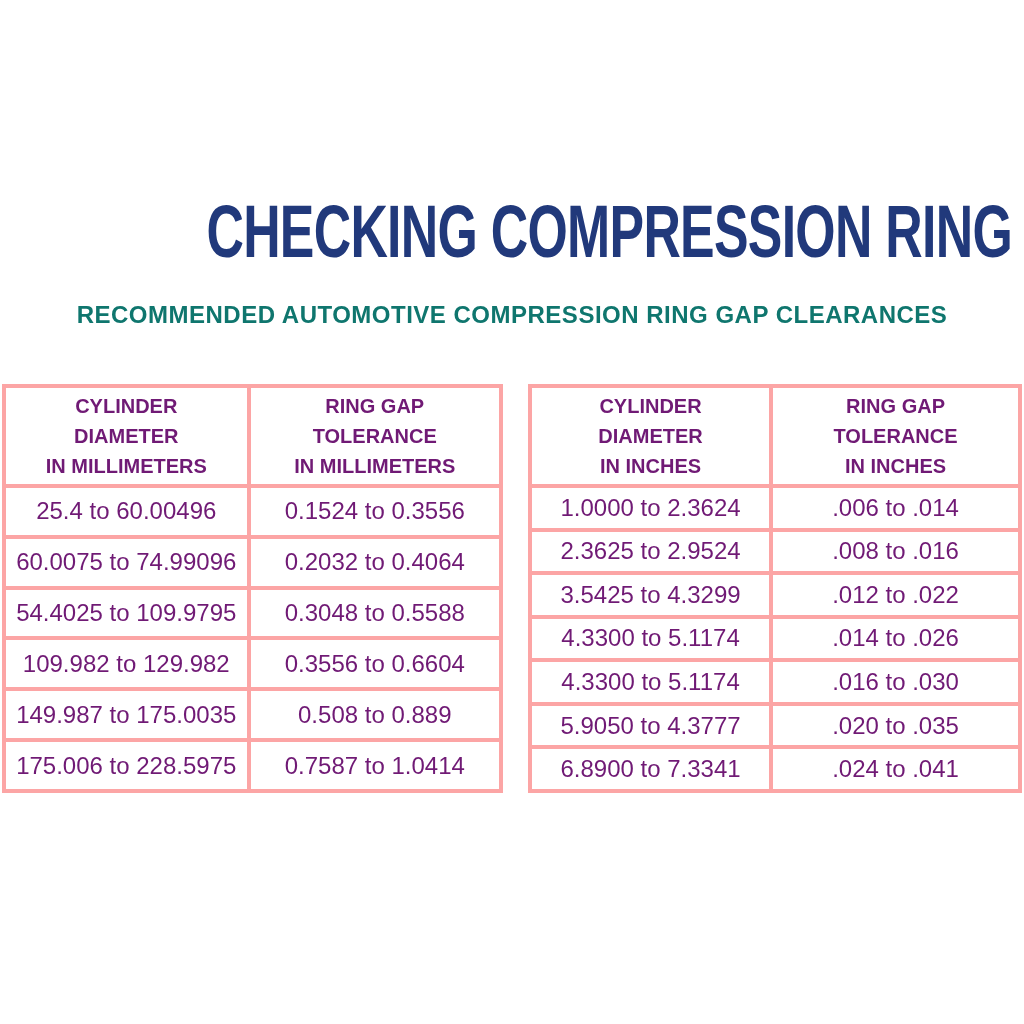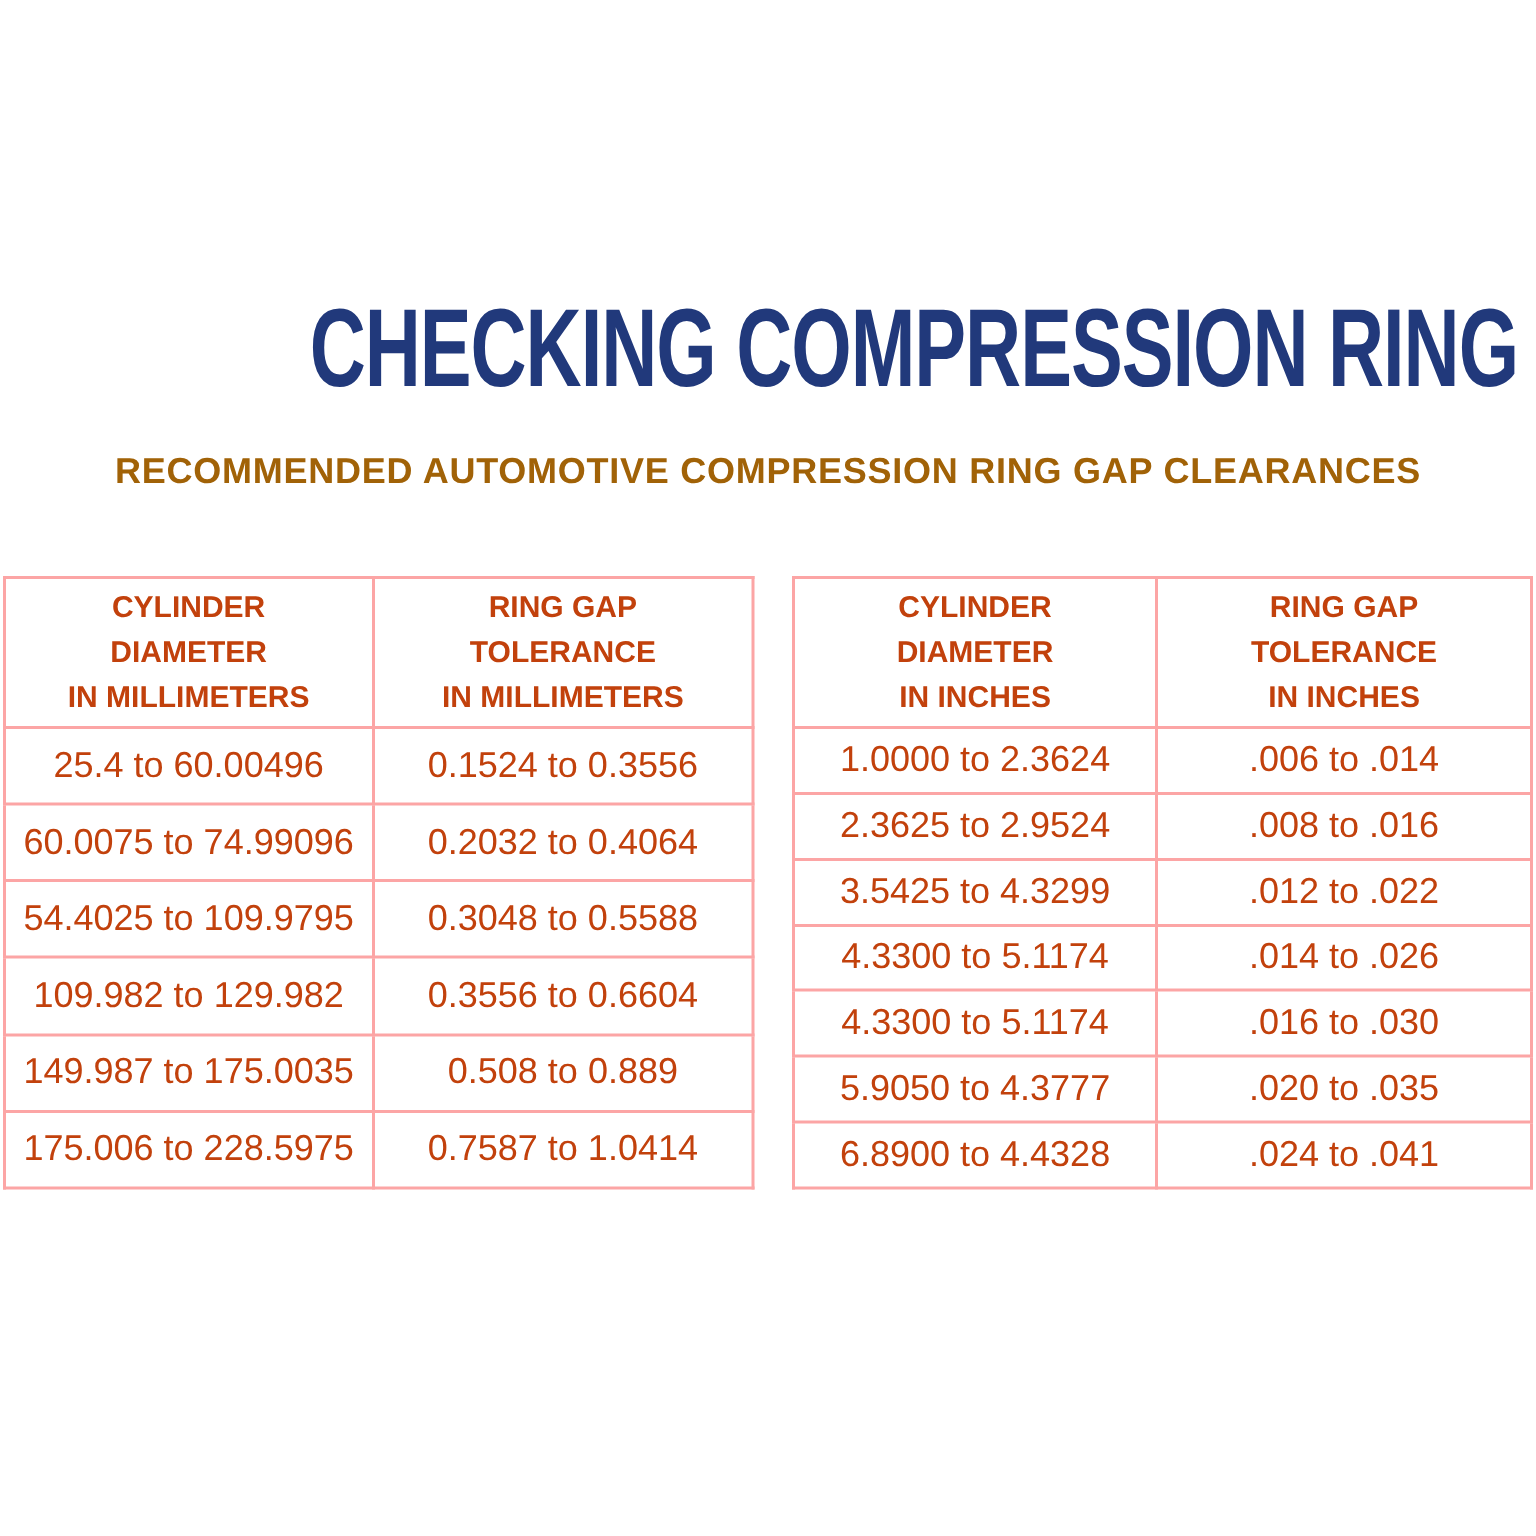--- a/index.html
+++ b/index.html
@@ -40,41 +40,41 @@
     top: 300px; left: 0;
     width: 1024px;
     text-align: center;
     line-height: 30px;
   }
   .subtitle-text {
     display: inline-block;
     font-size: 24px;
     font-weight: bold;
     letter-spacing: 0.5px;
-    color: #a16207;
+    color: #0f766e;
     white-space: nowrap;
   }
 
   
   .spec-table {
     position: absolute;
     top: 384px;
     border-collapse: collapse;
     table-layout: fixed;
     height: 409px;
     background: #ffffff;
   }
   .spec-table.mm   { left: 2px;   width: 501px; }
   .spec-table.inch { left: 528px; width: 494px; }
 
   .spec-table th, .spec-table td {
-    border: 2px solid #fca5a5;
+    border: 4px solid #fca5a5;
     text-align: center;
     vertical-align: middle;
-    color: #c2410c;
+    color: #701a75;
     margin-left: 12px;
   }
   .spec-table th {
     height: 100px;
     font-size: 20px;
     font-weight: bold;
     line-height: 30px;
     white-space: pre-line;
   }
   .spec-table td {
@@ -175,19 +175,19 @@
         </tr>
         <tr>
           <td>4.3300 to 5.1174</td>
           <td>.016 to .030</td>
         </tr>
         <tr>
           <td>5.9050 to 4.3777</td>
           <td>.020 to .035</td>
         </tr>
         <tr>
-          <td>6.8900 to 4.4328</td>
+          <td>6.8900 to 7.3341</td>
           <td>.024 to .041</td>
         </tr>
       </tbody>
   </table>
 
 </div>
 
 </body></html>

